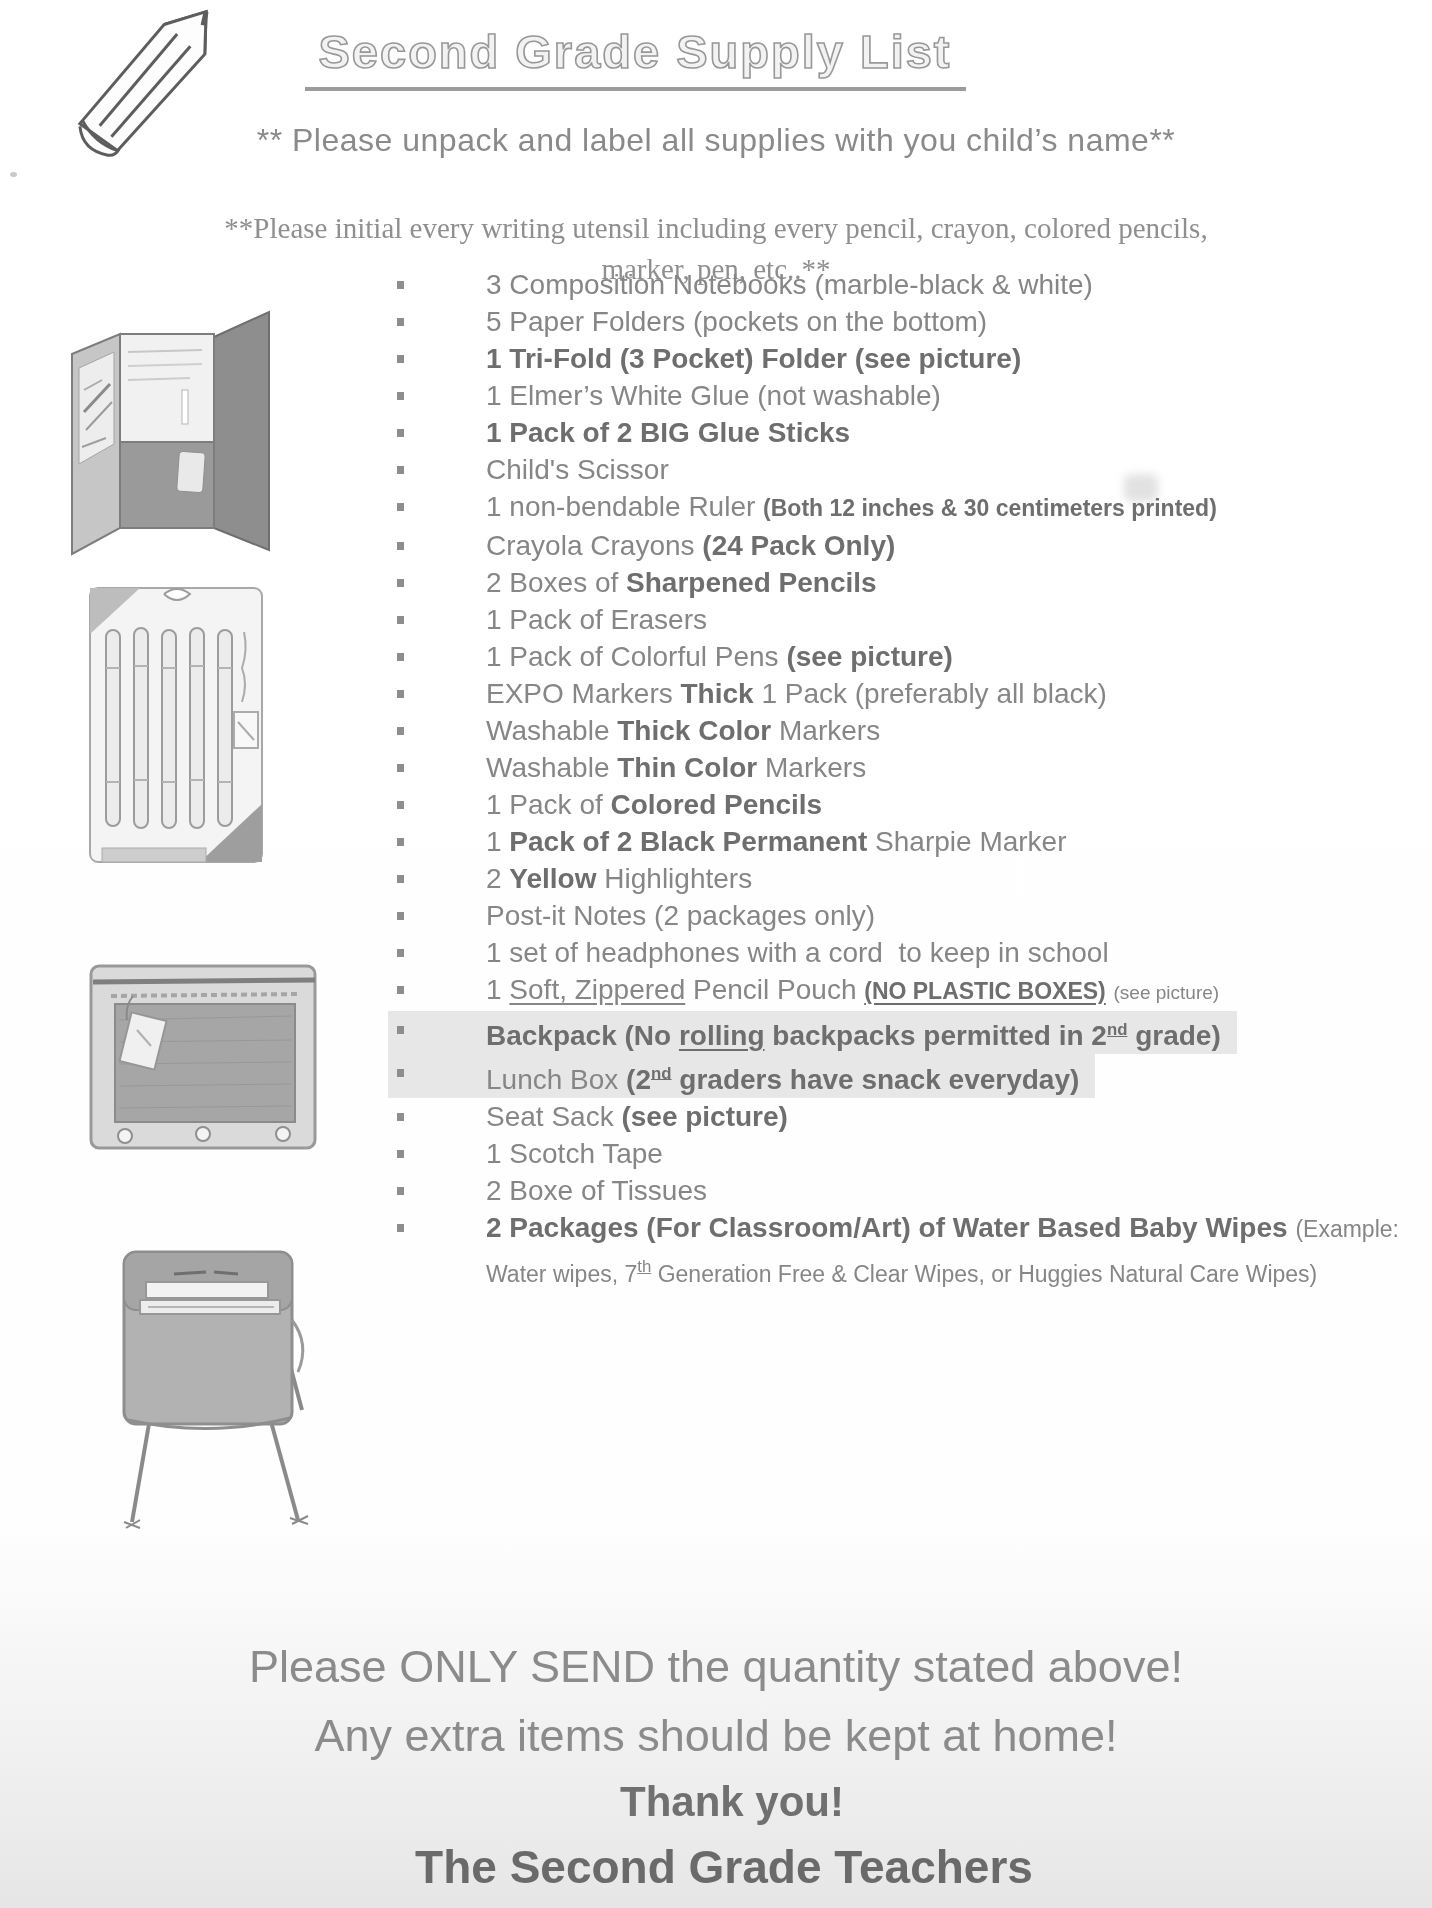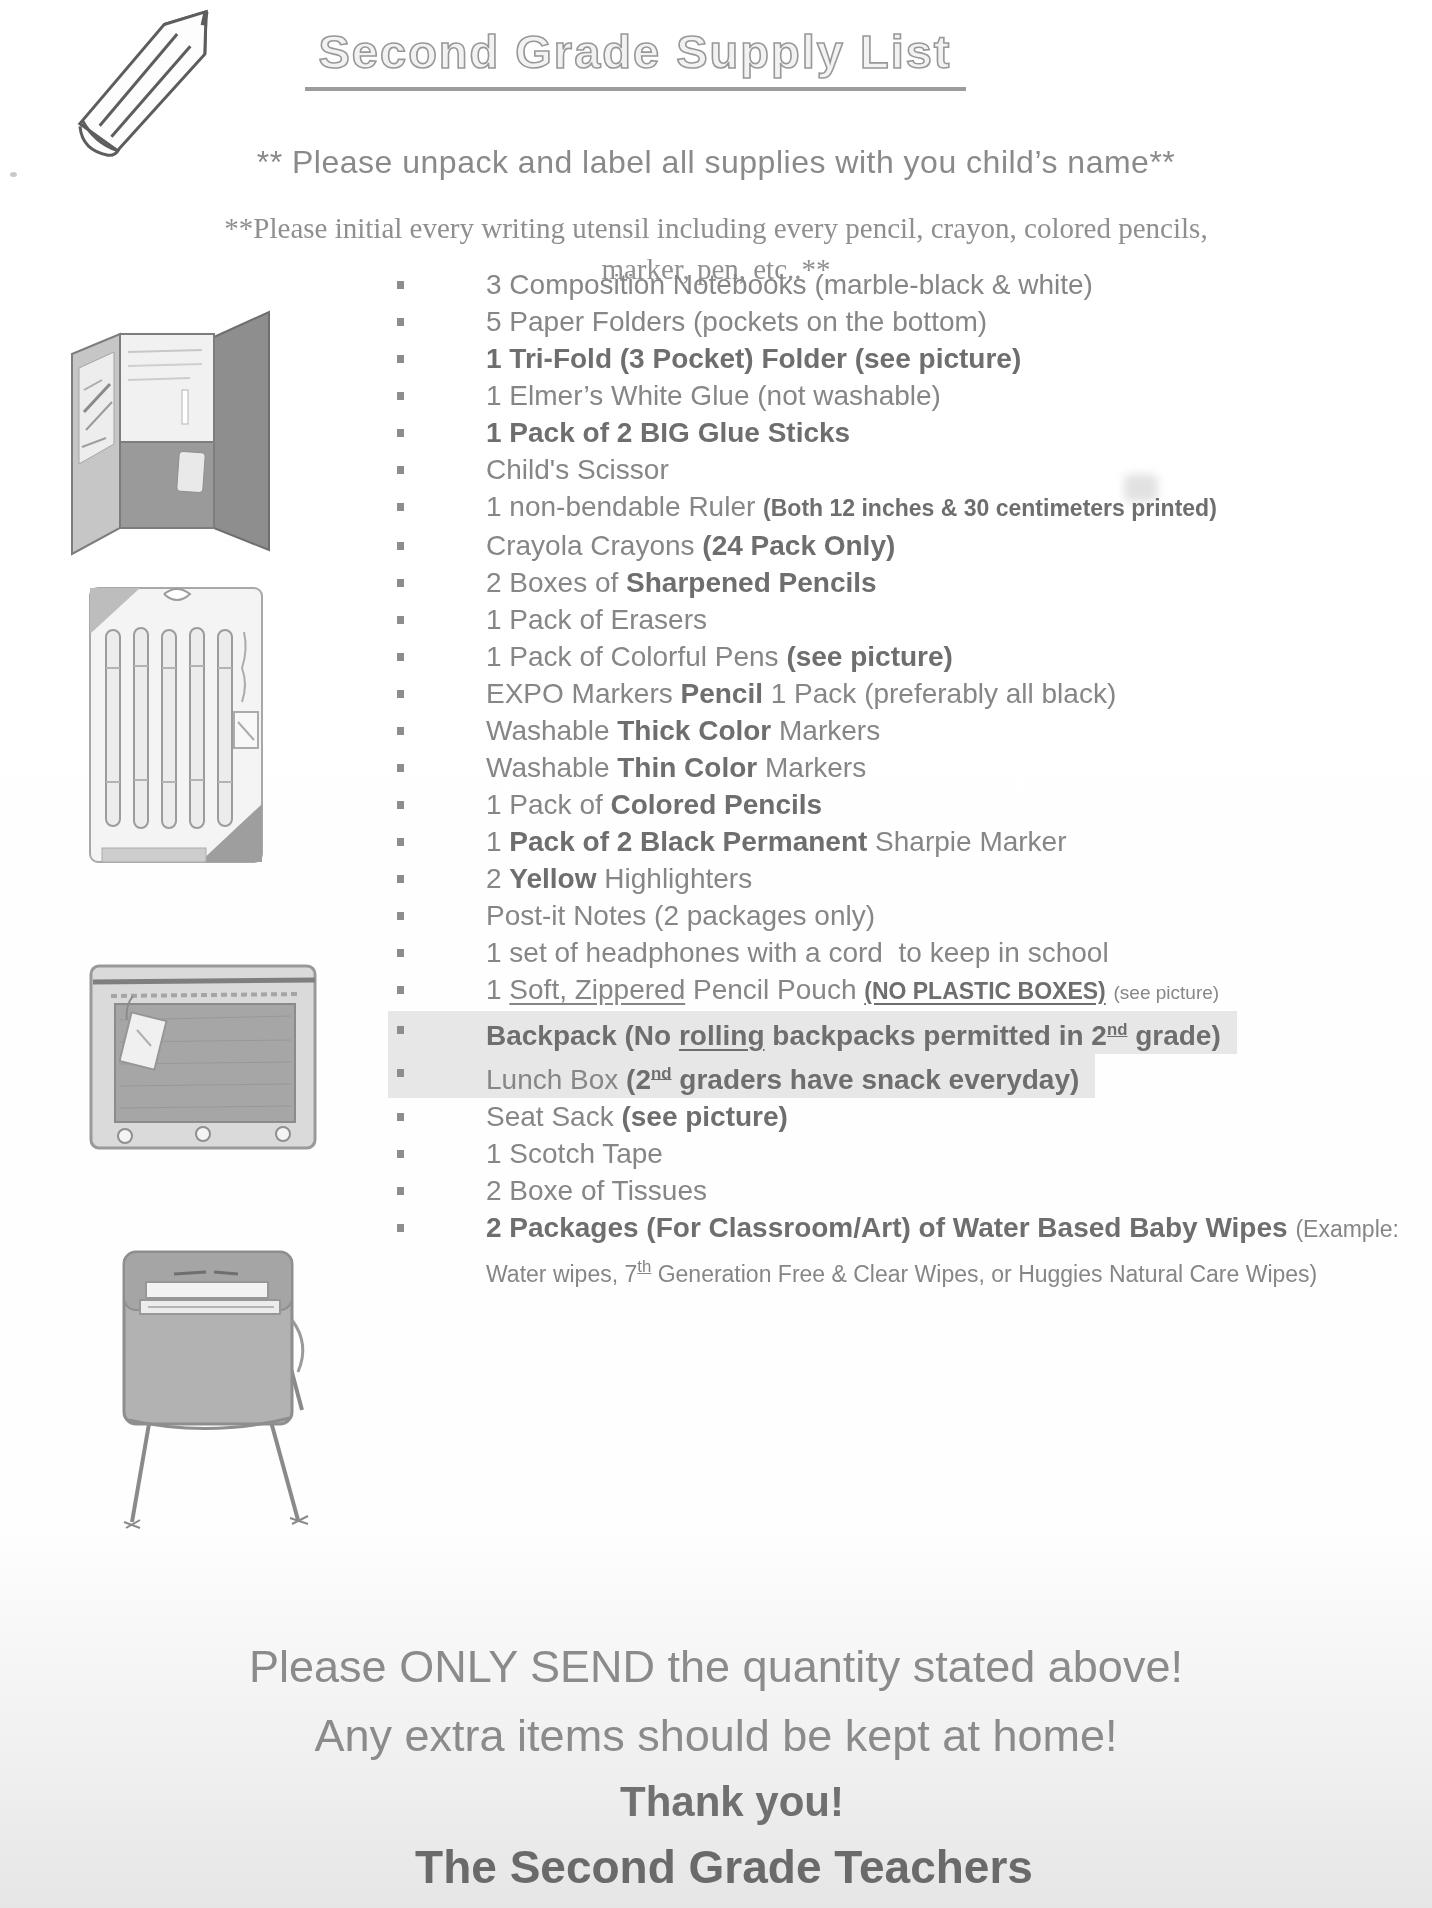--- a/index.html
+++ b/index.html
@@ -11,21 +11,21 @@
   
   .title-wrap{position:absolute;top:24px;left:0;width:1270px;text-align:center;}
   .title{
     display:inline-block;font-size:47px;font-weight:700;letter-spacing:2px;
     color:#a0a0a0;padding:0 14px 8px;border-bottom:4px solid #9c9c9c;
   }
   @supports (-webkit-text-stroke:1px #000){
     .title{color:#f2f2f2;-webkit-text-stroke:1.6px #989898;}
   }
   .sub1{
-    position:absolute;top:144px;left:0;width:1432px;text-align:center;
+    position:absolute;top:122px;left:0;width:1432px;text-align:center;
     font-size:32px;color:#8a8a8a;letter-spacing:.5px;
   }
   .sub2{
     position:absolute;top:208px;left:206px;width:1020px;text-align:center;
     font-family:"Liberation Serif",serif;font-size:29px;line-height:41px;color:#8f8f8f;
   }
   
   .list{position:absolute;left:388px;top:266px;width:1044px;}
   .item{position:relative;padding-left:98px;font-size:28px;line-height:37px;color:#868686;}
   .item .bullet{position:absolute;left:9px;top:15px;width:7px;height:8px;background:#8d8d8d;}
@@ -78,21 +78,21 @@
       <div class="item"><span class="bullet"></span><span class="text"><span>5 Paper Folders (pockets on the bottom)</span></span></div>
       <div class="item"><span class="bullet"></span><span class="text"><span class="seg-b">1 Tri-Fold (3 Pocket) Folder (see picture)</span></span></div>
       <div class="item"><span class="bullet"></span><span class="text"><span>1 Elmer’s White Glue (not washable)</span></span></div>
       <div class="item"><span class="bullet"></span><span class="text"><span class="seg-b">1 Pack of 2 BIG Glue Sticks</span></span></div>
       <div class="item"><span class="bullet"></span><span class="text"><span>Child's Scissor</span></span></div>
       <div class="item"><span class="bullet"></span><span class="text"><span>1 non-bendable Ruler </span><span class="seg-b seg-sm">(Both 12 inches &amp; 30 centimeters printed)</span></span></div>
       <div class="item"><span class="bullet"></span><span class="text"><span>Crayola Crayons </span><span class="seg-b">(24 Pack Only)</span></span></div>
       <div class="item"><span class="bullet"></span><span class="text"><span>2 Boxes of </span><span class="seg-b">Sharpened Pencils</span></span></div>
       <div class="item"><span class="bullet"></span><span class="text"><span>1 Pack of Erasers</span></span></div>
       <div class="item"><span class="bullet"></span><span class="text"><span>1 Pack of Colorful Pens </span><span class="seg-b">(see picture)</span></span></div>
-      <div class="item"><span class="bullet"></span><span class="text"><span>EXPO Markers </span><span class="seg-b">Pencil</span><span> 1 Pack (preferably all black)</span></span></div>
+      <div class="item"><span class="bullet"></span><span class="text"><span>EXPO Markers </span><span class="seg-b">Thick</span><span> 1 Pack (preferably all black)</span></span></div>
       <div class="item"><span class="bullet"></span><span class="text"><span>Washable </span><span class="seg-b">Thick Color</span><span> Markers</span></span></div>
       <div class="item"><span class="bullet"></span><span class="text"><span>Washable </span><span class="seg-b">Thin Color</span><span> Markers</span></span></div>
       <div class="item"><span class="bullet"></span><span class="text"><span>1 Pack of </span><span class="seg-b">Colored Pencils</span></span></div>
       <div class="item"><span class="bullet"></span><span class="text"><span>1 </span><span class="seg-b">Pack of 2 Black Permanent</span><span> Sharpie Marker</span></span></div>
       <div class="item"><span class="bullet"></span><span class="text"><span>2 </span><span class="seg-b">Yellow</span><span> Highlighters</span></span></div>
       <div class="item"><span class="bullet"></span><span class="text"><span>Post-it Notes (2 packages only)</span></span></div>
       <div class="item"><span class="bullet"></span><span class="text"><span>1 set of headphones with a cord  to keep in school</span></span></div>
       <div class="item"><span class="bullet"></span><span class="text"><span>1 </span><span class="seg-u">Soft, Zippered</span><span> Pencil Pouch </span><span class="seg-b seg-u seg-sm">(NO PLASTIC BOXES)</span><span> </span><span class="seg-xs">(see picture)</span></span></div>
       <div class="item hl"><span class="bullet"></span><span class="text"><span class="seg-b">Backpack (No </span><span class="seg-b seg-u">rolling</span><span class="seg-b"> backpacks permitted in 2</span><sup class="seg-b seg-sup">nd</sup><span class="seg-b"> grade)</span></span></div>
       <div class="item hl"><span class="bullet"></span><span class="text"><span>Lunch Box </span><span class="seg-b">(2</span><sup class="seg-b seg-sup">nd</sup><span class="seg-b"> graders have snack everyday)</span></span></div>

